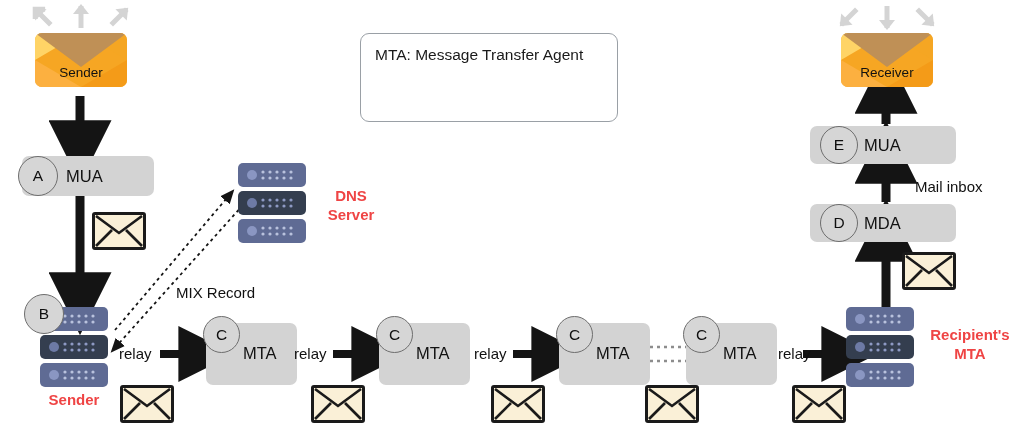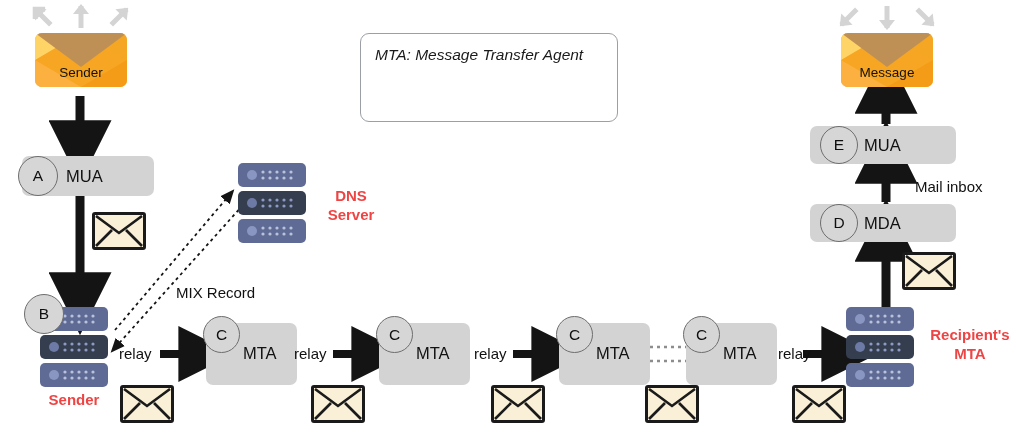--- a/index.html
+++ b/index.html
@@ -25,21 +25,20 @@
     border-radius: 9px;
     background: #ffffff;
     box-sizing: border-box;
     padding: 9px 0 0 14px;
   }
   .legend-line {
     font-size: 15.5px;
     color: #1a1a1a;
     line-height: 23px;
     white-space: nowrap;
-    font-style: italic;
   }
 
   
   .pill {
     background: #d3d3d3;
     border-radius: 7px;
     box-sizing: border-box;
   }
   .pill-label {
     position: absolute;
@@ -487,21 +486,21 @@
   <div class="abs pill" style="left:810px; top:126px; width:146px; height:38px;"></div>
   <div class="badge" style="left:820px; top:126px; width:38px; height:38px;">E</div>
   <div class="pill-label" style="left:864px; top:136px;">MUA</div>
 
   <div class="abs user-env" style="left:841px; top:33px;">
     <div class="q-tl"></div>
     <div class="q-bl"></div>
     <div class="q-tr"></div>
     <div class="q-br"></div>
     <div class="flap"></div>
-    <div class="name">Message</div>
+    <div class="name">Receiver</div>
   </div>
 
   <svg class="abs hint-arrows" style="left:836px; top:2px; width:102px; height:30px;" viewBox="0 0 102 30">
     <g fill="#d4d4d4">
       <g transform="translate(13,15) rotate(-135)">
         <path d="M0,-11 L0,11" stroke="#d4d4d4" stroke-width="5"></path>
         <path d="M-8,-3 L0,-13 L8,-3 z" fill="#d4d4d4"></path>
       </g>
       <g transform="translate(51,15) rotate(180)">
         <path d="M0,-11 L0,11" stroke="#d4d4d4" stroke-width="5"></path>

